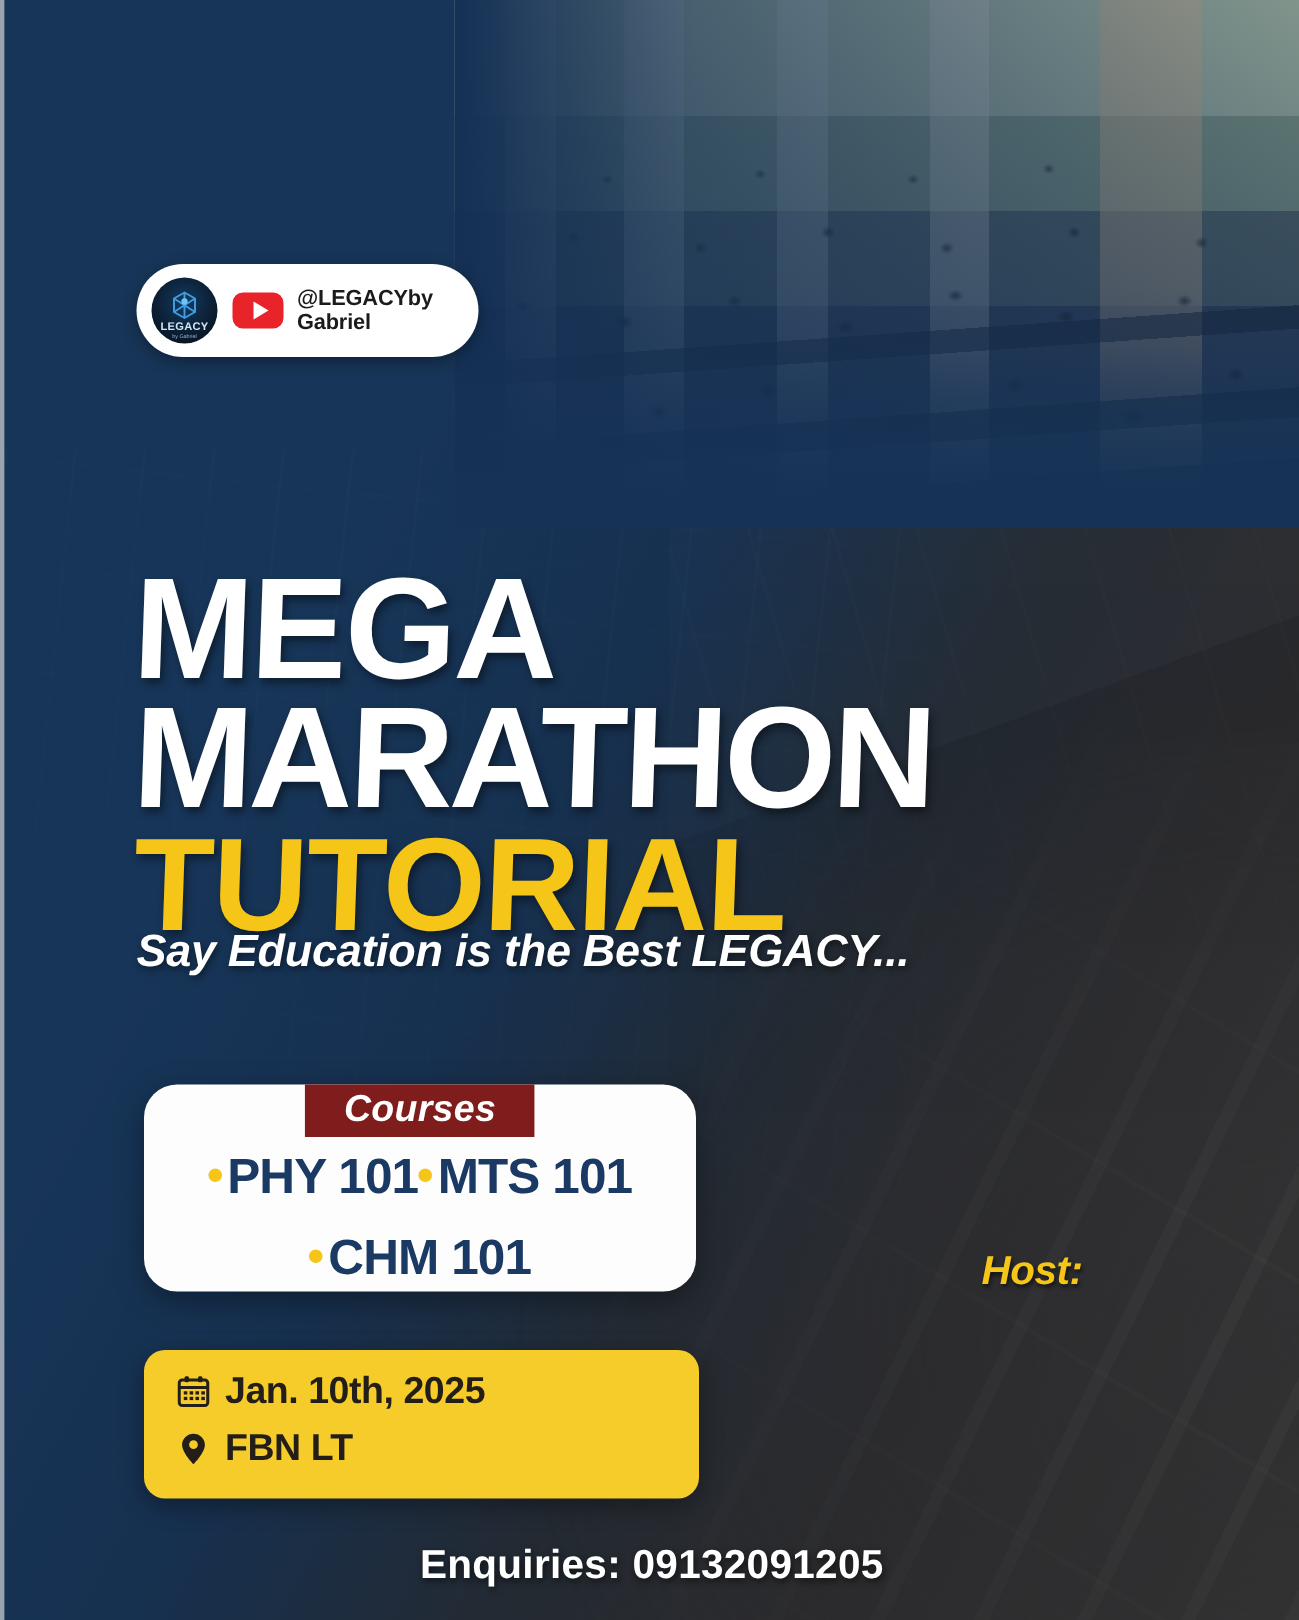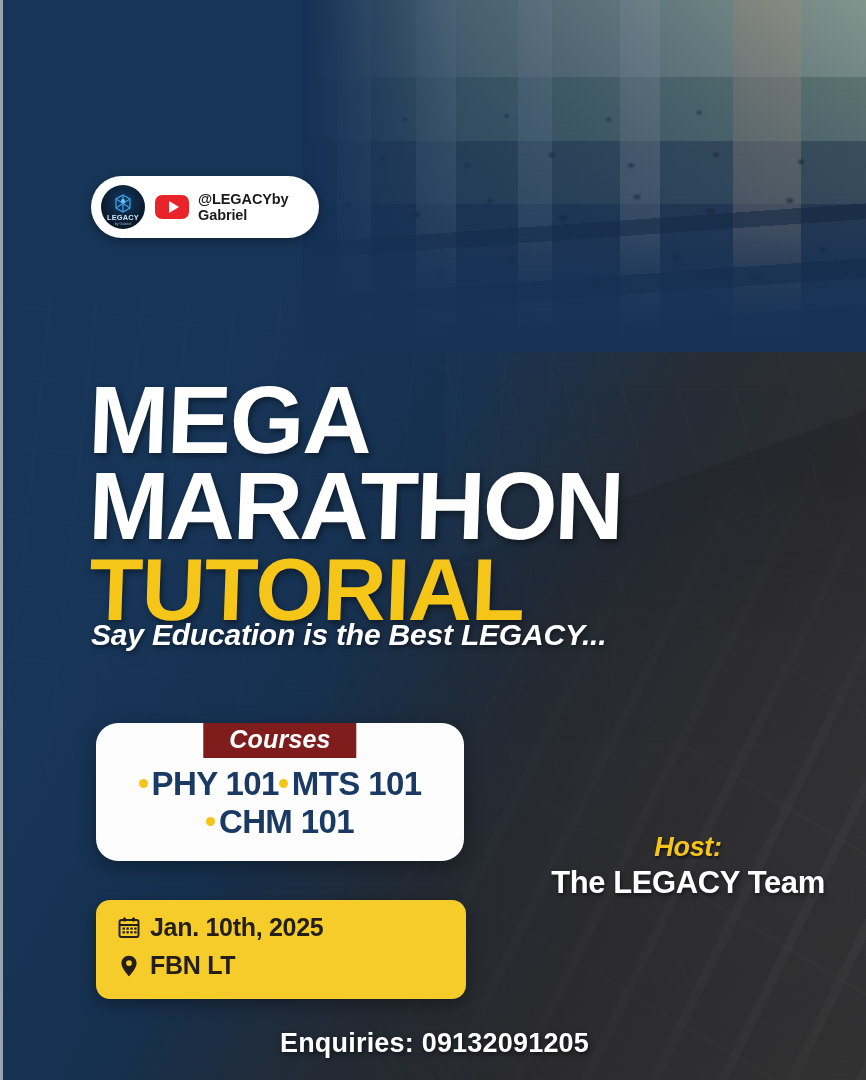--- a/index.html
+++ b/index.html
@@ -266,21 +266,21 @@
     top: 44px;
     text-align: right;
   }
   .course-row {
     display: flex;
     align-items: center;
     justify-content: center;
     gap: 0;
     line-height: 1.02;
   }
-  .course-row + .course-row { margin-top: 4px; }
+  .course-row + .course-row { margin-top: 20px; }
   .course-item {
     display: inline-flex;
     align-items: center;
     color: #1b3a63;
     font-size: 33px;
     font-weight: bold;
     letter-spacing: -.6px;
     white-space: nowrap;
   }
   .dot {
@@ -421,21 +421,20 @@
         <span class="course-item">
           <span class="dot"></span>
           <span>CHM 101</span>
         </span>
       </div>
     </div>
   </div>
 
   <div class="host">
     <div class="host-label">Host:</div>
-    <div class="host-name">The LEGACY Team</div>
   </div>
 
   <div class="details-card">
     <div class="detail-row">
       <span class="detail-icon">
         <svg width="24" height="24" viewBox="0 0 24 24" aria-hidden="true">
           <rect x="2.5" y="4" width="19" height="17" rx="2" fill="none" stroke="#231f18" stroke-width="2"></rect>
           <rect x="6" y="1.5" width="3" height="4" rx="1" fill="#231f18"></rect>
           <rect x="15" y="1.5" width="3" height="4" rx="1" fill="#231f18"></rect>
           <rect x="2.5" y="8" width="19" height="2" fill="#231f18"></rect>

